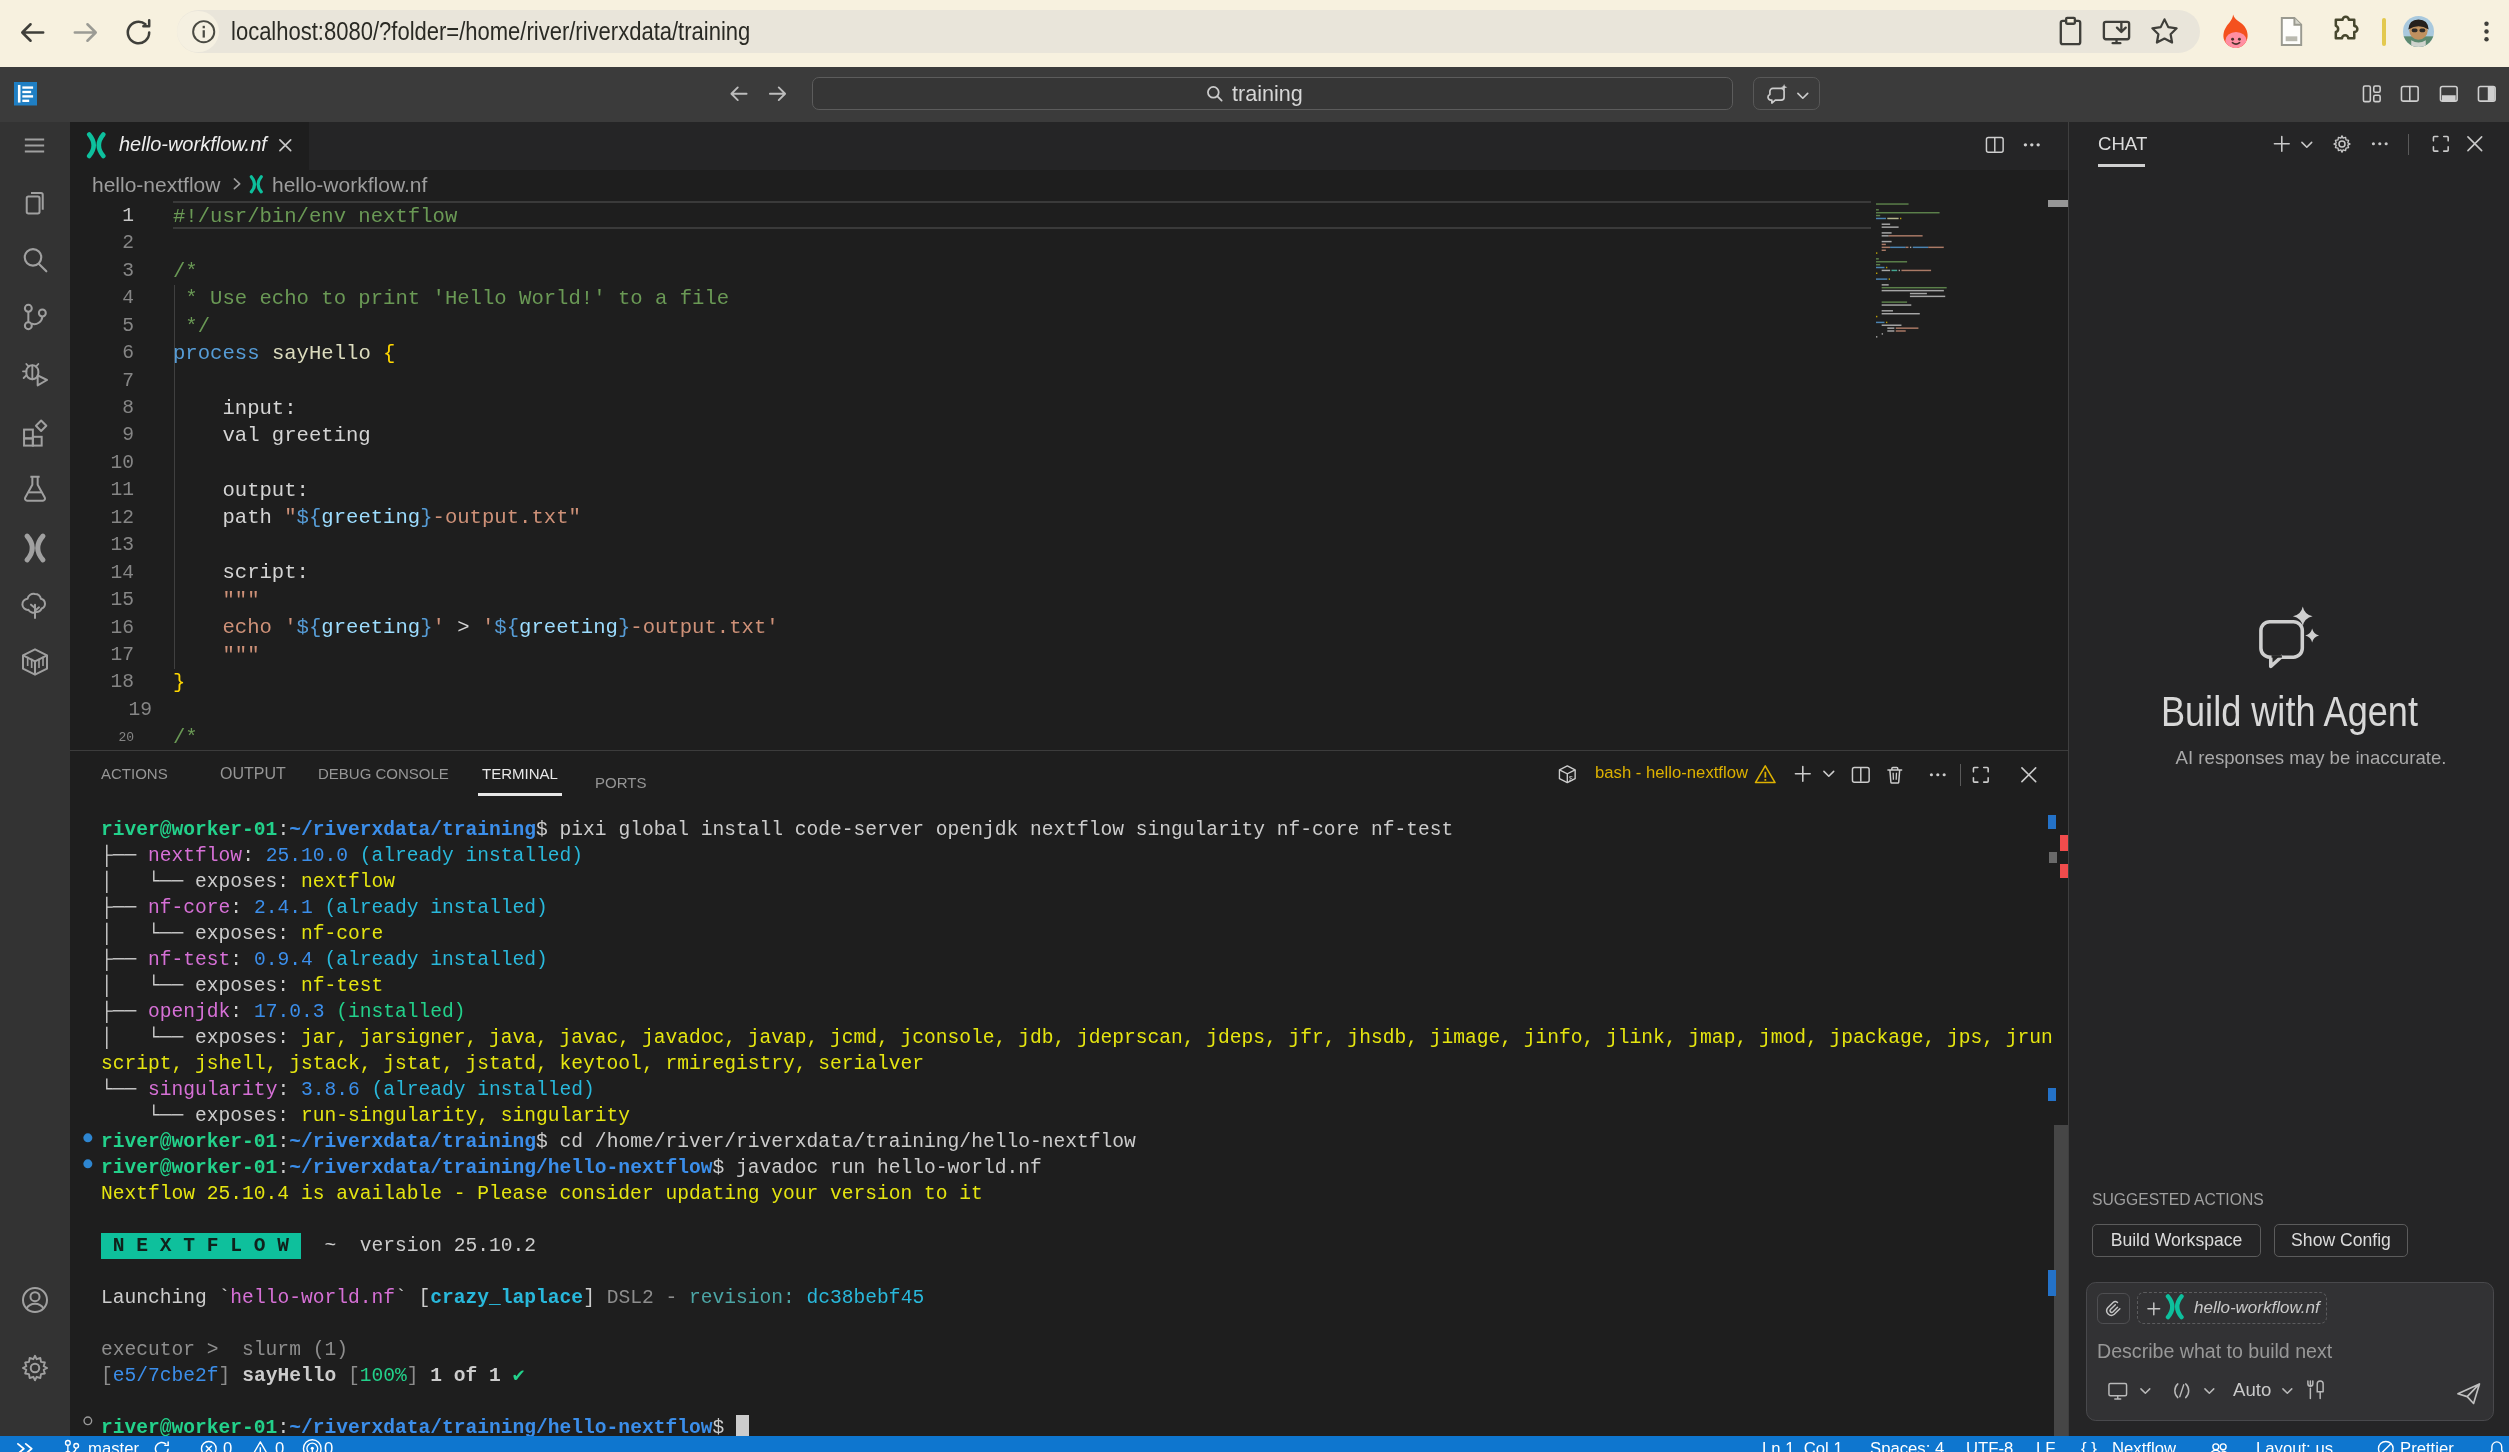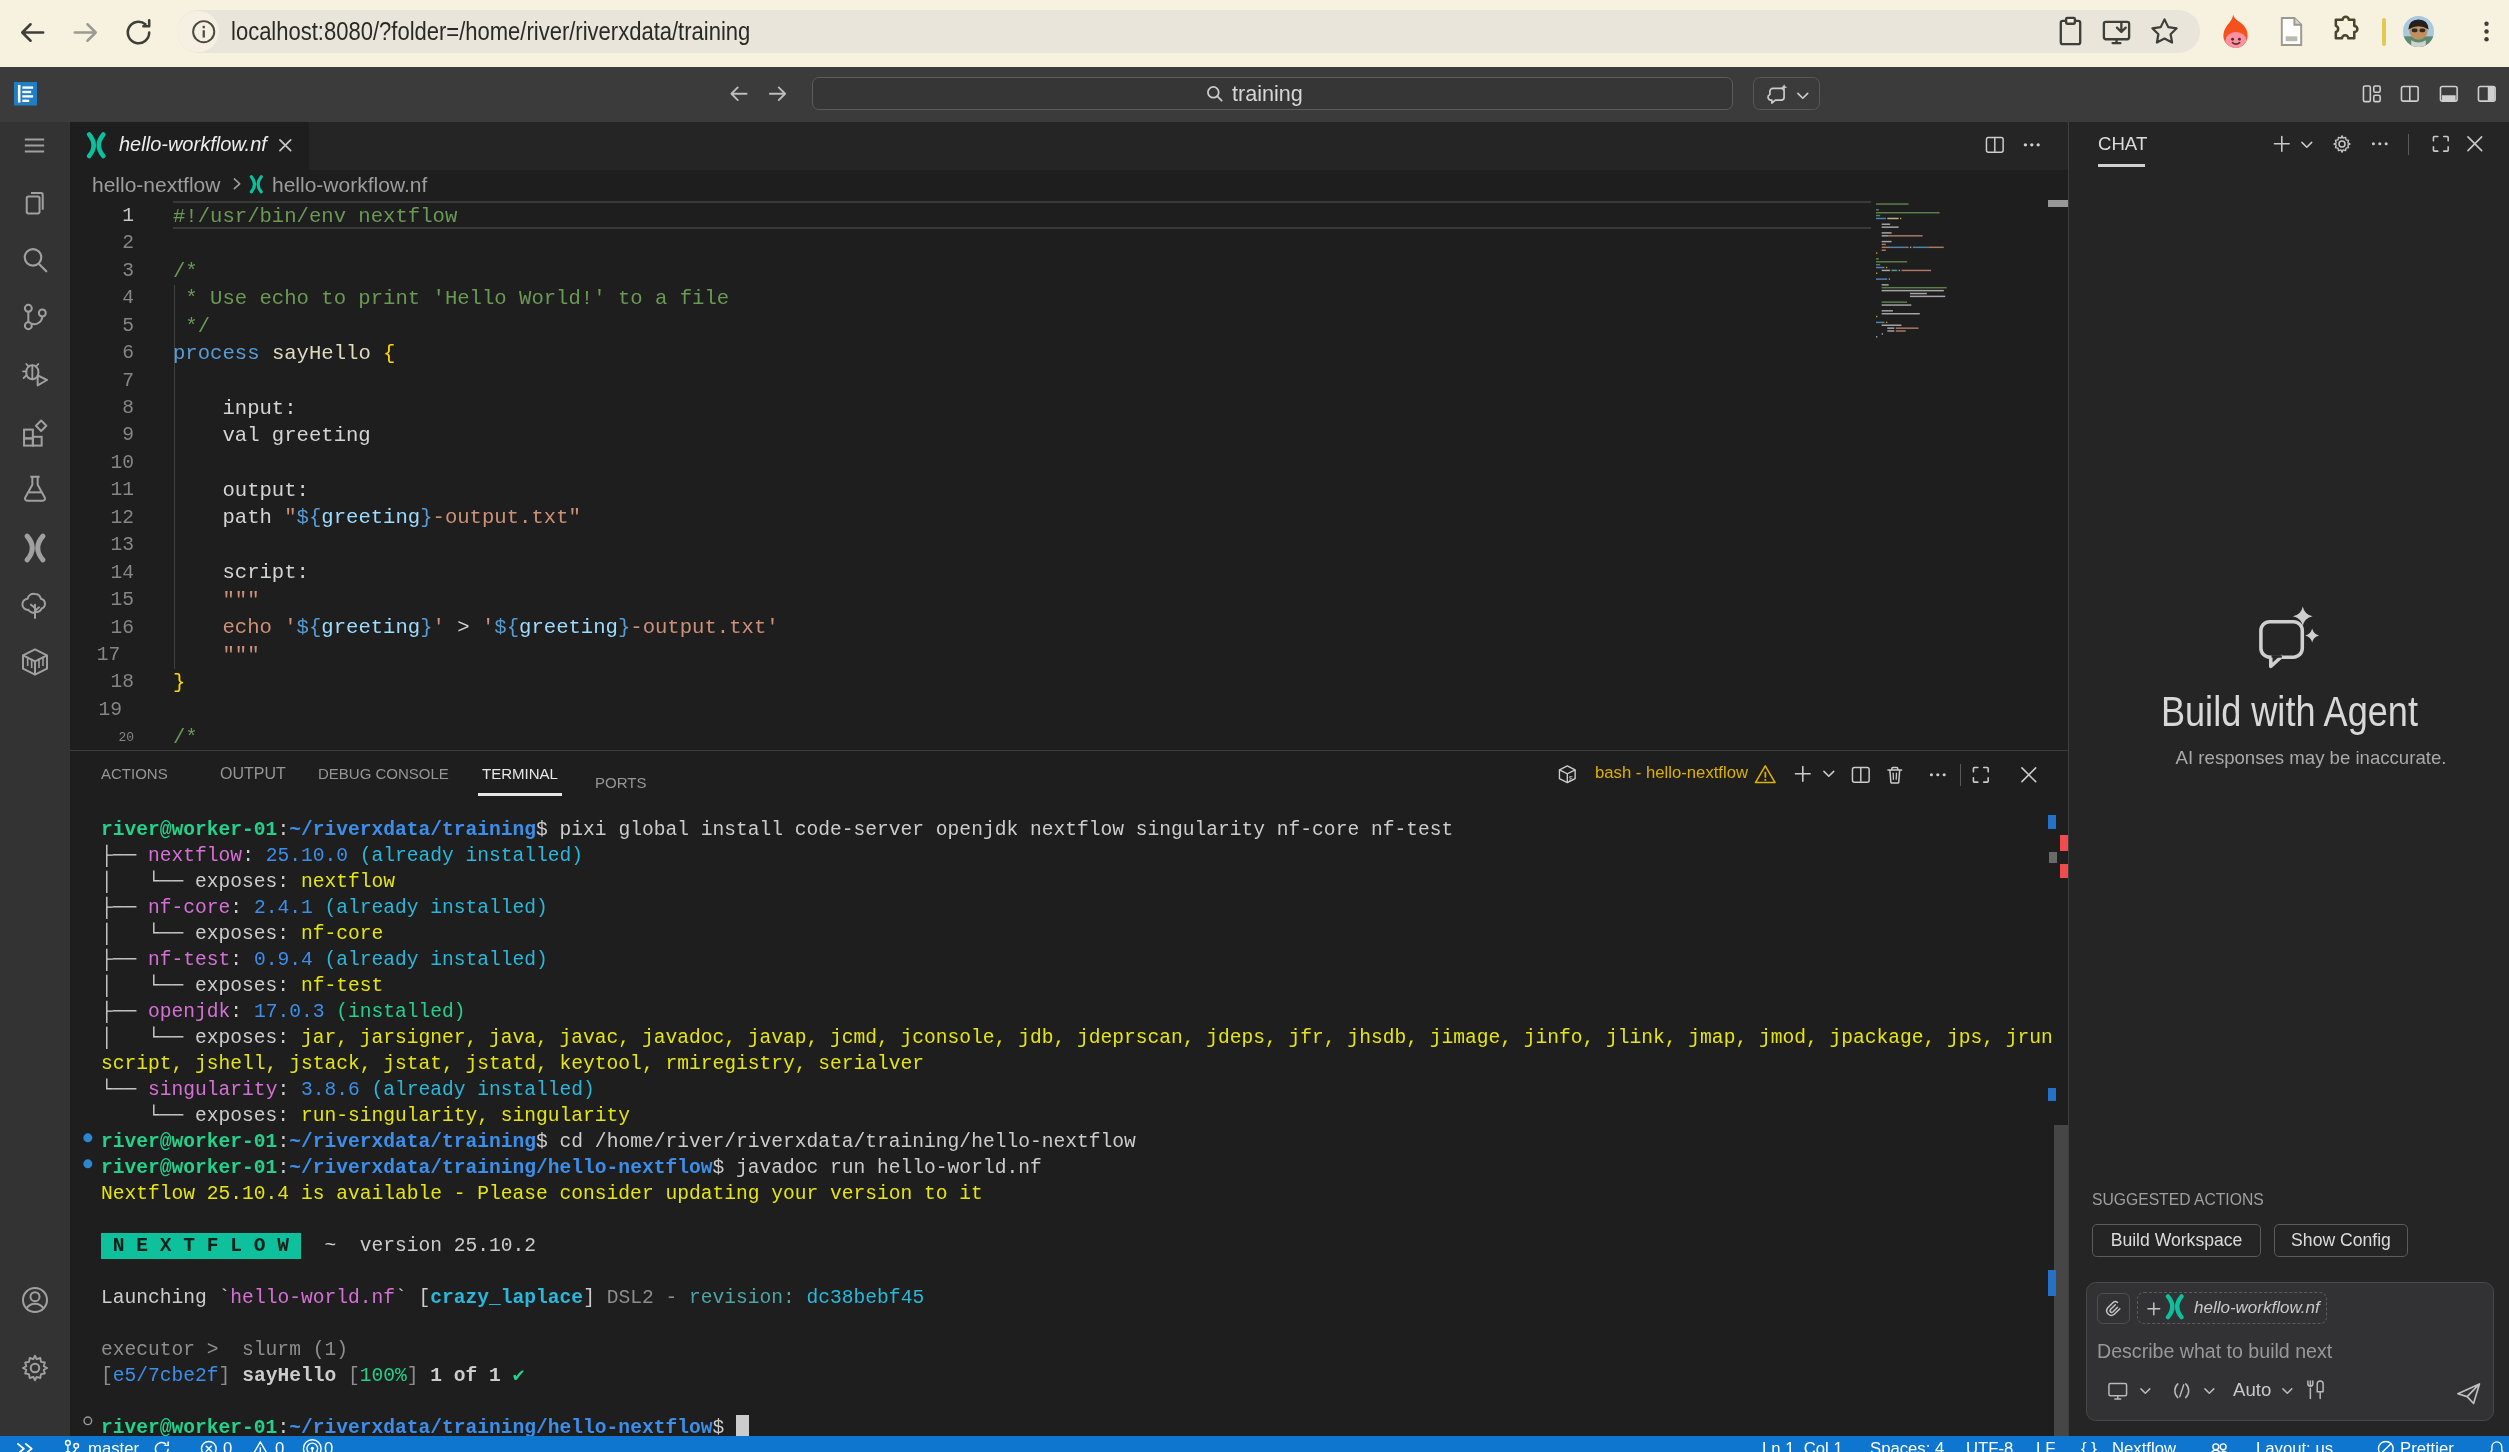--- a/index.html
+++ b/index.html
@@ -223,23 +223,23 @@
 <div class="mono" style="position:absolute;left:83px;top:368px;width:51px;height:27.4px;line-height:27.4px;font-size:19.6px;color:#858585;text-align:right;">7</div>
 <div class="mono" style="position:absolute;left:83px;top:395px;width:51px;height:27.4px;line-height:27.4px;font-size:19.6px;color:#858585;text-align:right;">8</div>
 <div class="mono" style="position:absolute;left:83px;top:422px;width:51px;height:27.4px;line-height:27.4px;font-size:19.6px;color:#858585;text-align:right;">9</div>
 <div class="mono" style="position:absolute;left:83px;top:450px;width:51px;height:27.4px;line-height:27.4px;font-size:19.6px;color:#858585;text-align:right;">10</div>
 <div class="mono" style="position:absolute;left:83px;top:477px;width:51px;height:27.4px;line-height:27.4px;font-size:19.6px;color:#858585;text-align:right;">11</div>
 <div class="mono" style="position:absolute;left:83px;top:505px;width:51px;height:27.4px;line-height:27.4px;font-size:19.6px;color:#858585;text-align:right;">12</div>
 <div class="mono" style="position:absolute;left:83px;top:532px;width:51px;height:27.4px;line-height:27.4px;font-size:19.6px;color:#858585;text-align:right;">13</div>
 <div class="mono" style="position:absolute;left:83px;top:560px;width:51px;height:27.4px;line-height:27.4px;font-size:19.6px;color:#858585;text-align:right;">14</div>
 <div class="mono" style="position:absolute;left:83px;top:587px;width:51px;height:27.4px;line-height:27.4px;font-size:19.6px;color:#858585;text-align:right;">15</div>
 <div class="mono" style="position:absolute;left:83px;top:615px;width:51px;height:27.4px;line-height:27.4px;font-size:19.6px;color:#858585;text-align:right;">16</div>
-<div class="mono" style="position:absolute;left:83px;top:642px;width:51px;height:27.4px;line-height:27.4px;font-size:19.6px;color:#858585;text-align:center;">17</div>
+<div class="mono" style="position:absolute;left:83px;top:642px;width:51px;height:27.4px;line-height:27.4px;font-size:19.6px;color:#858585;text-align:right;">17</div>
 <div class="mono" style="position:absolute;left:83px;top:669px;width:51px;height:27.4px;line-height:27.4px;font-size:19.6px;color:#858585;text-align:right;">18</div>
-<div class="mono" style="position:absolute;left:71px;top:697px;width:51px;height:27.4px;line-height:27.4px;font-size:19.6px;color:#858585;text-align:right;">19</div>
+<div class="mono" style="position:absolute;left:101px;top:697px;width:51px;height:27.4px;line-height:27.4px;font-size:19.6px;color:#858585;text-align:right;">19</div>
 <div class="mono" style="position:absolute;left:83px;top:724px;width:51px;height:27.4px;line-height:27.4px;font-size:13px;color:#858585;text-align:right;">20</div>
 <pre style="position:absolute;left:173px;top:203px;font-size:20.6px;line-height:27.4px;color:#d4d4d4;"><span style="color:#6A9955">#!/usr/bin/env nextflow</span>
 
 <span style="color:#6A9955">/*</span>
 <span style="color:#6A9955"> * Use echo to print 'Hello World!' to a file</span>
 <span style="color:#6A9955"> */</span>
 <span style="color:#569CD6">process</span><span style="color:#d4d4d4"> </span><span style="color:#dcdcbe">sayHello</span><span style="color:#d4d4d4"> </span><span style="color:#ffd700">{</span>
 
 <span style="color:#d4d4d4">    input:</span>
 <span style="color:#d4d4d4">    val greeting</span>

